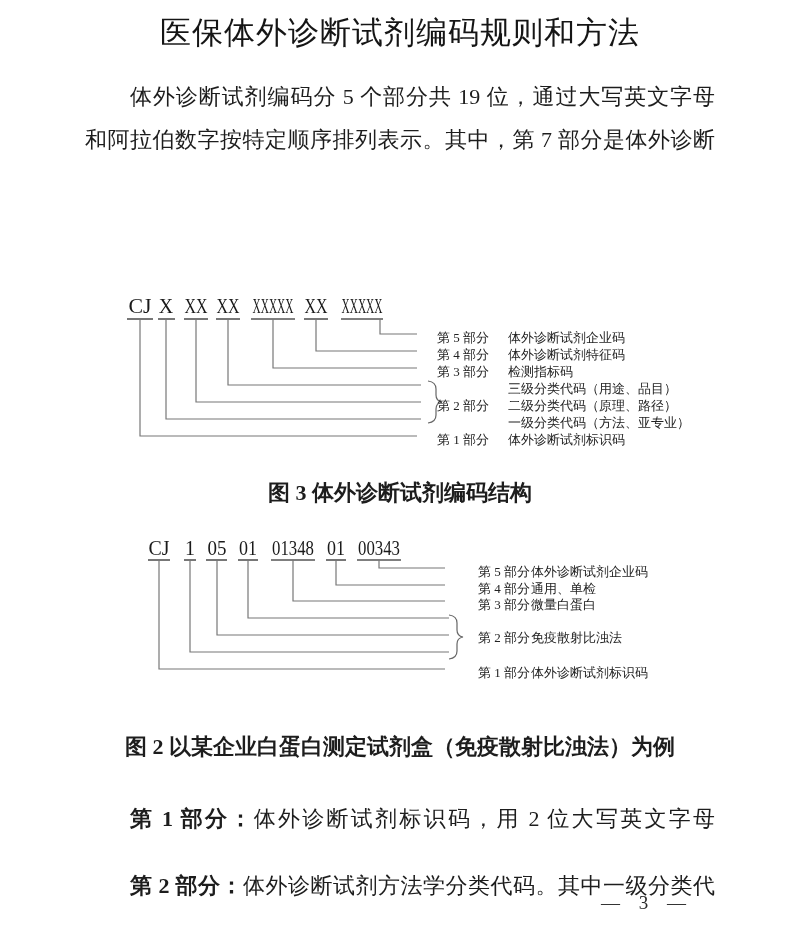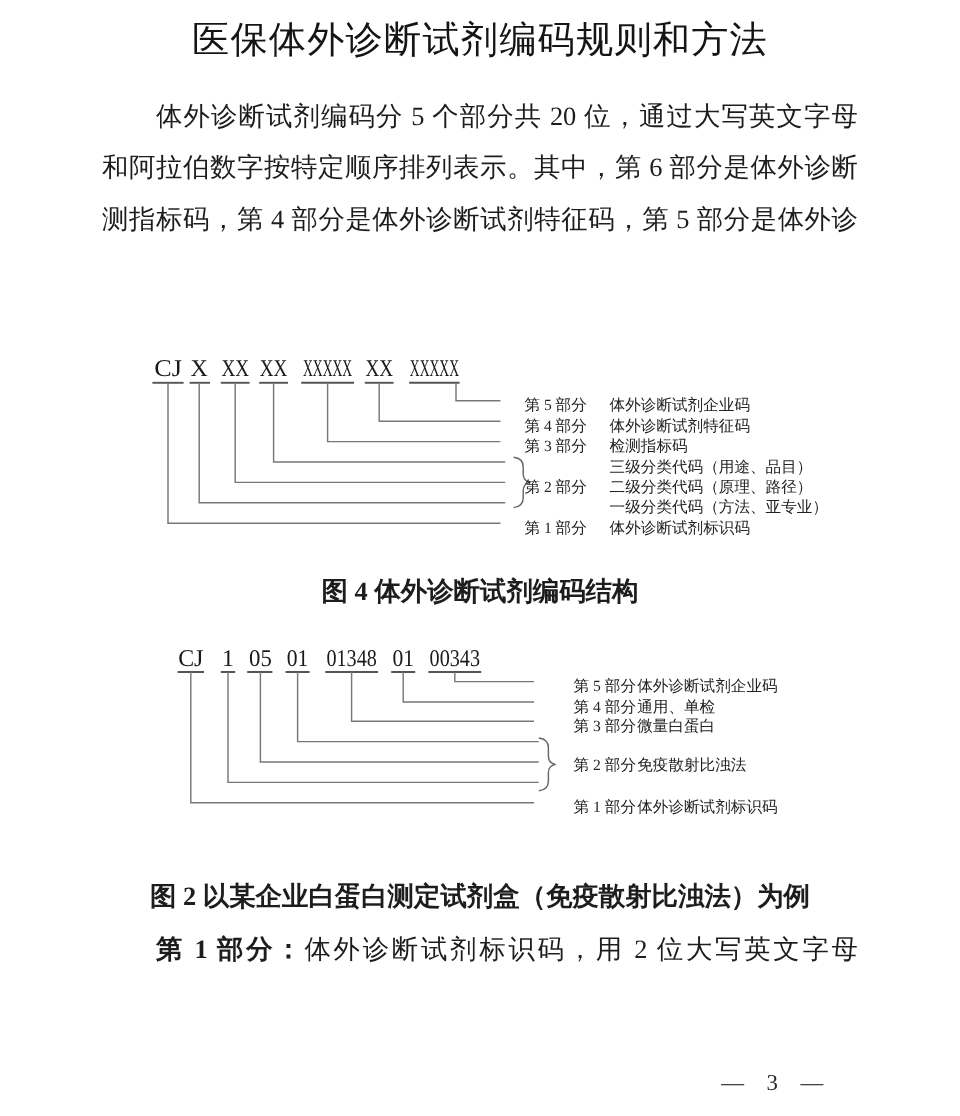--- a/index.html
+++ b/index.html
@@ -15,21 +15,21 @@
     position:absolute;top:10px;left:0;width:800px;
     text-align:center;font-size:31px;font-weight:normal;
     line-height:45px;color:#151515;letter-spacing:1px;
   }
   .para{position:absolute;left:85px;width:630px;font-size:22px;color:#1d1d1d;}
   .para .tline{line-height:43px;height:43px;white-space:nowrap;}
   .para .tline.j{text-align:justify;text-align-last:justify;white-space:normal;}
   .para .tline.indent{text-indent:45px;}
   #para-intro{top:75px;}
   #para-body{top:771px;}
-  #para-body .tline{line-height:39px;height:39px;}
+  #para-body .tline{line-height:39px;height:39px;margin-top:28px;}
   .bold-lead{font-weight:bold;}
   .fig-svg{position:absolute;left:85px;display:block;}
   #fig1-svg{top:295px;}
   #fig2-svg{top:537px;}
   .fig-caption{
     position:absolute;left:0;width:800px;text-align:center;
     font-weight:bold;font-size:22px;line-height:28px;color:#1d1d1d;
   }
   #fig1-caption{top:479px;}
   #fig2-caption{top:733px;}
@@ -44,23 +44,22 @@
   }
 </style>
 </head>
 <body>
 
 <div class="page">
 
   <div class="doc-title">医保体外诊断试剂编码规则和方法</div>
 
   <div class="para" id="para-intro">
-    <div class="tline j indent">体外诊断试剂编码分 5 个部分共 20 位，通过大写英文字母</div>
-    <div class="tline j">和阿拉伯数字按特定顺序排列表示。其中，第 6 部分是体外诊断</div>
-    <div class="tline j">测指标码，第 4 部分是体外诊断试剂特征码，第 5 部分是体外诊</div>
+    <div class="tline j indent">体外诊断试剂编码分 5 个部分共 19 位，通过大写英文字母</div>
+    <div class="tline j">和阿拉伯数字按特定顺序排列表示。其中，第 7 部分是体外诊断</div>
   </div>
 
   <svg id="fig1-svg" class="fig-svg" width="630" height="160" viewBox="0 0 630 160">
 
     <text class="code-seg" x="55" y="18" text-anchor="middle" textLength="23" lengthAdjust="spacingAndGlyphs">CJ</text>
     <text class="code-seg" x="81" y="18" text-anchor="middle">X</text>
     <text class="code-seg" x="111" y="18" text-anchor="middle" textLength="23" lengthAdjust="spacingAndGlyphs">XX</text>
     <text class="code-seg" x="143" y="18" text-anchor="middle" textLength="23" lengthAdjust="spacingAndGlyphs">XX</text>
     <text class="code-seg" x="188" y="18" text-anchor="middle" textLength="41" lengthAdjust="spacingAndGlyphs">XXXXX</text>
     <text class="code-seg" x="231" y="18" text-anchor="middle" textLength="23" lengthAdjust="spacingAndGlyphs">XX</text>
@@ -93,21 +92,21 @@
       <text class="fig-label" x="423" y="81">检测指标码</text>
       <text class="fig-label" x="423" y="98">三级分类代码（用途、品目）</text>
       <text class="fig-label" x="352" y="115">第 2 部分</text>
       <text class="fig-label" x="423" y="115">二级分类代码（原理、路径）</text>
       <text class="fig-label" x="423" y="132">一级分类代码（方法、亚专业）</text>
       <text class="fig-label" x="352" y="149">第 1 部分</text>
       <text class="fig-label" x="423" y="149">体外诊断试剂标识码</text>
     </g>
   </svg>
 
-  <div class="fig-caption" id="fig1-caption">图 4 体外诊断试剂编码结构</div>
+  <div class="fig-caption" id="fig1-caption">图 3 体外诊断试剂编码结构</div>
 
   <svg id="fig2-svg" class="fig-svg" width="630" height="148" viewBox="0 0 630 148">
 
     <text class="code-seg" x="74" y="18" text-anchor="middle" textLength="21" lengthAdjust="spacingAndGlyphs">CJ</text>
     <text class="code-seg" x="105" y="18" text-anchor="middle">1</text>
     <text class="code-seg" x="132" y="18" text-anchor="middle" textLength="19" lengthAdjust="spacingAndGlyphs">05</text>
     <text class="code-seg" x="163" y="18" text-anchor="middle" textLength="18" lengthAdjust="spacingAndGlyphs">01</text>
     <text class="code-seg" x="208" y="18" text-anchor="middle" textLength="42" lengthAdjust="spacingAndGlyphs">01348</text>
     <text class="code-seg" x="251" y="18" text-anchor="middle" textLength="18" lengthAdjust="spacingAndGlyphs">01</text>
     <text class="code-seg" x="294" y="18" text-anchor="middle" textLength="42" lengthAdjust="spacingAndGlyphs">00343</text>
@@ -141,17 +140,18 @@
       <text class="fig-label" x="446" y="105">免疫散射比浊法</text>
       <text class="fig-label" x="393" y="140">第 1 部分</text>
       <text class="fig-label" x="446" y="140">体外诊断试剂标识码</text>
     </g>
   </svg>
 
   <div class="fig-caption" id="fig2-caption">图 2 以某企业白蛋白测定试剂盒（免疫散射比浊法）为例</div>
 
   <div class="para" id="para-body">
     <div class="tline j indent"><span class="bold-lead">第 1 部分：</span><span>体外诊断试剂标识码，用 2 位大写英文字母</span></div>
+    <div class="tline j indent"><span class="bold-lead">第 2 部分：</span><span>体外诊断试剂方法学分类代码。其中一级分类代</span></div>
   </div>
 
   <div class="page-num">— 3 —</div>
 
 </div>
 
 </body></html>

